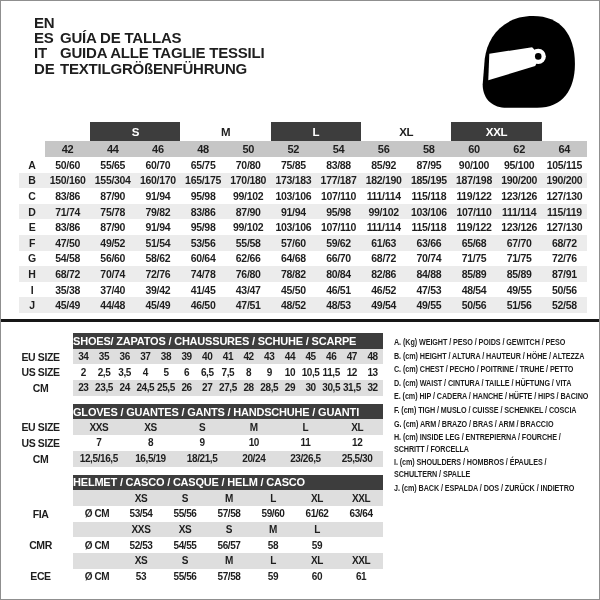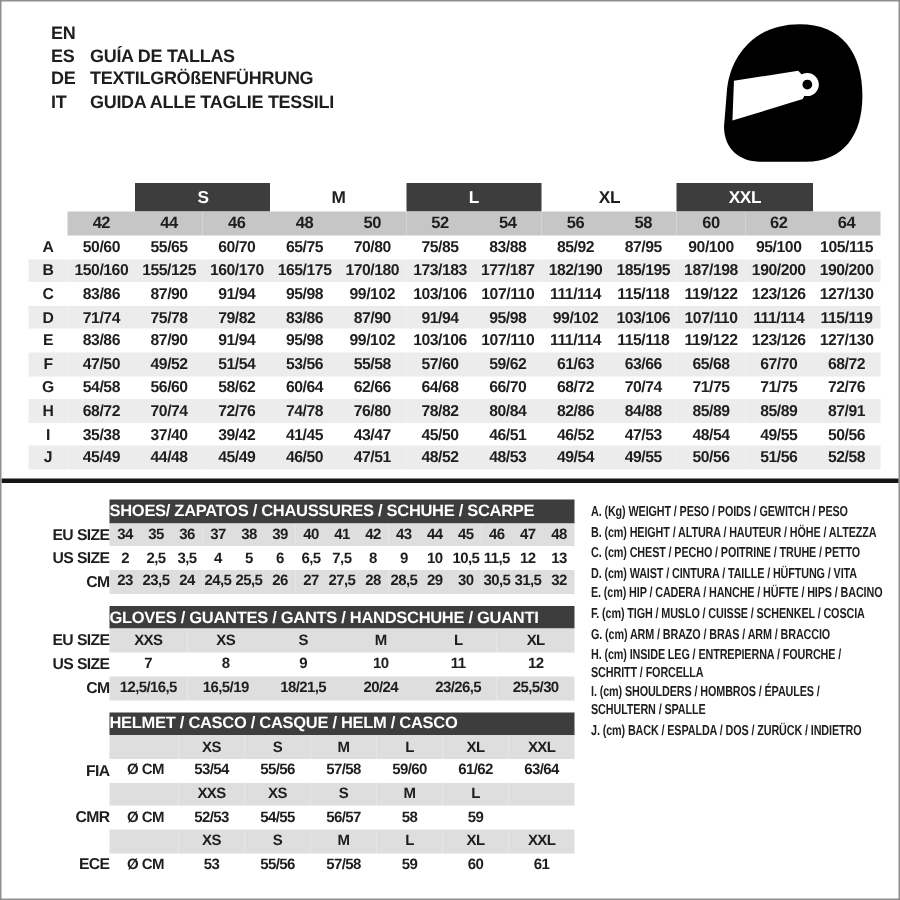--- a/index.html
+++ b/index.html
@@ -1,41 +1,41 @@
 <!DOCTYPE html>
 <html><head>
 <meta charset="utf-8">
 <style>
   html,body{margin:0;padding:0;background:#fff;}
   .page{position:relative;width:600px;height:600px;background:#fff;border:1px solid #8f8f8f;
         box-sizing:border-box;font-family:"Liberation Sans",sans-serif;font-weight:bold;
         color:#1e1e1e;overflow:hidden;}
   
-  .lang-block{position:absolute;top:14px;left:33px;font-size:12px;line-height:15.2px;letter-spacing:-0.2px;}
+  .lang-block{position:absolute;top:14px;left:33px;font-size:15px;line-height:15.2px;letter-spacing:-0.2px;}
   .lang-row{display:flex;}
   .lang-code{width:26px;}
   
   .helmet{position:absolute;top:12px;right:20px;width:106px;height:100px;}
   
   .main{position:absolute;top:121px;left:18px;width:568px;border-collapse:collapse;
         table-layout:fixed;font-size:10.5px;letter-spacing:-0.3px;text-align:center;}
   .main td{padding:0;height:15.6px;white-space:nowrap;overflow:visible;}
   .main tr.band-row td{height:19px;font-size:11.5px;}
   .band-dark{background:#3d3d3d;color:#fff;}
   .main tr.size-row td{background:#c6c6c6;height:16px;font-size:11px;}
   .main tr.size-row td.nobg{background:transparent;}
   .main tr.shaded td{background:#ececec;}
   
   .divider{position:absolute;top:318px;left:0;width:600px;height:3px;background:#161616;}
   
   .bottom{position:absolute;top:332px;left:5px;width:377px;}
   .btable{border-collapse:collapse;table-layout:fixed;width:377px;font-size:10px;
           letter-spacing:-0.4px;text-align:center;}
   .btable td{padding:0;height:15.7px;white-space:nowrap;overflow:visible;}
-  .btable .blabel{text-align:right;padding-left:2px;font-size:10.5px;}
+  .btable .blabel{text-align:center;padding-left:2px;font-size:10.5px;}
   .title-cell{background:#3d3d3d;color:#fff;text-align:left;padding-left:5px;
               font-size:11px;height:16px;letter-spacing:-0.2px;}
   .btable td.shaded-cell{background:#dedede;}
   .btable td.unit{text-align:center;padding-left:2px;}
   .gap{height:8px;}
   
   .legend{position:absolute;left:393px;top:335px;width:200px;}
   .legend-inner{width:262px;transform:scaleX(0.75);transform-origin:0 0;}
   .legend-item{font-size:9.6px;line-height:11.6px;margin-bottom:2px;white-space:pre-line;
                letter-spacing:-0.1px;}
@@ -47,26 +47,26 @@
 
   <div class="lang-block" id="langs">
       <div class="lang-row">
         <span class="lang-code">EN</span>
       </div>
       <div class="lang-row">
         <span class="lang-code">ES</span>
         <span>GUÍA DE TALLAS</span>
       </div>
       <div class="lang-row">
+        <span class="lang-code">IT</span>
+        <span>GUIDA ALLE TAGLIE TESSILI</span>
+      </div>
+      <div class="lang-row">
         <span class="lang-code">DE</span>
         <span>TEXTILGRÖßENFÜHRUNG</span>
-      </div>
-      <div class="lang-row">
-        <span class="lang-code">IT</span>
-        <span>GUIDA ALLE TAGLIE TESSILI</span>
       </div>
     </div>
 
   <div class="helmet">
     <svg viewBox="0 0 104 98" width="106" height="100" aria-hidden="true">
       <path d="M59 3 C 29 3 14 24 11.5 45 L 9.5 70 C 9.5 85 20 93 33 93 L 63 93 C 88 93 100 75 100 50 C 100 21 86 3 59 3 Z" fill="#000"></path>
       <polygon points="16,40 58,33.5 66,42 61,52 15,66" fill="#fff"></polygon>
       <circle cx="64" cy="42.5" r="7.5" fill="#fff"></circle>
       <circle cx="64" cy="42.5" r="3.2" fill="#000"></circle>
     </svg>
@@ -125,21 +125,21 @@
           <td>83/88</td>
           <td>85/92</td>
           <td>87/95</td>
           <td>90/100</td>
           <td>95/100</td>
           <td>105/115</td>
         </tr>
         <tr class="shaded">
           <td>B</td>
           <td>150/160</td>
-          <td>155/125</td>
+          <td>155/304</td>
           <td>160/170</td>
           <td>165/175</td>
           <td>170/180</td>
           <td>173/183</td>
           <td>177/187</td>
           <td>182/190</td>
           <td>185/195</td>
           <td>187/198</td>
           <td>190/200</td>
           <td>190/200</td>

